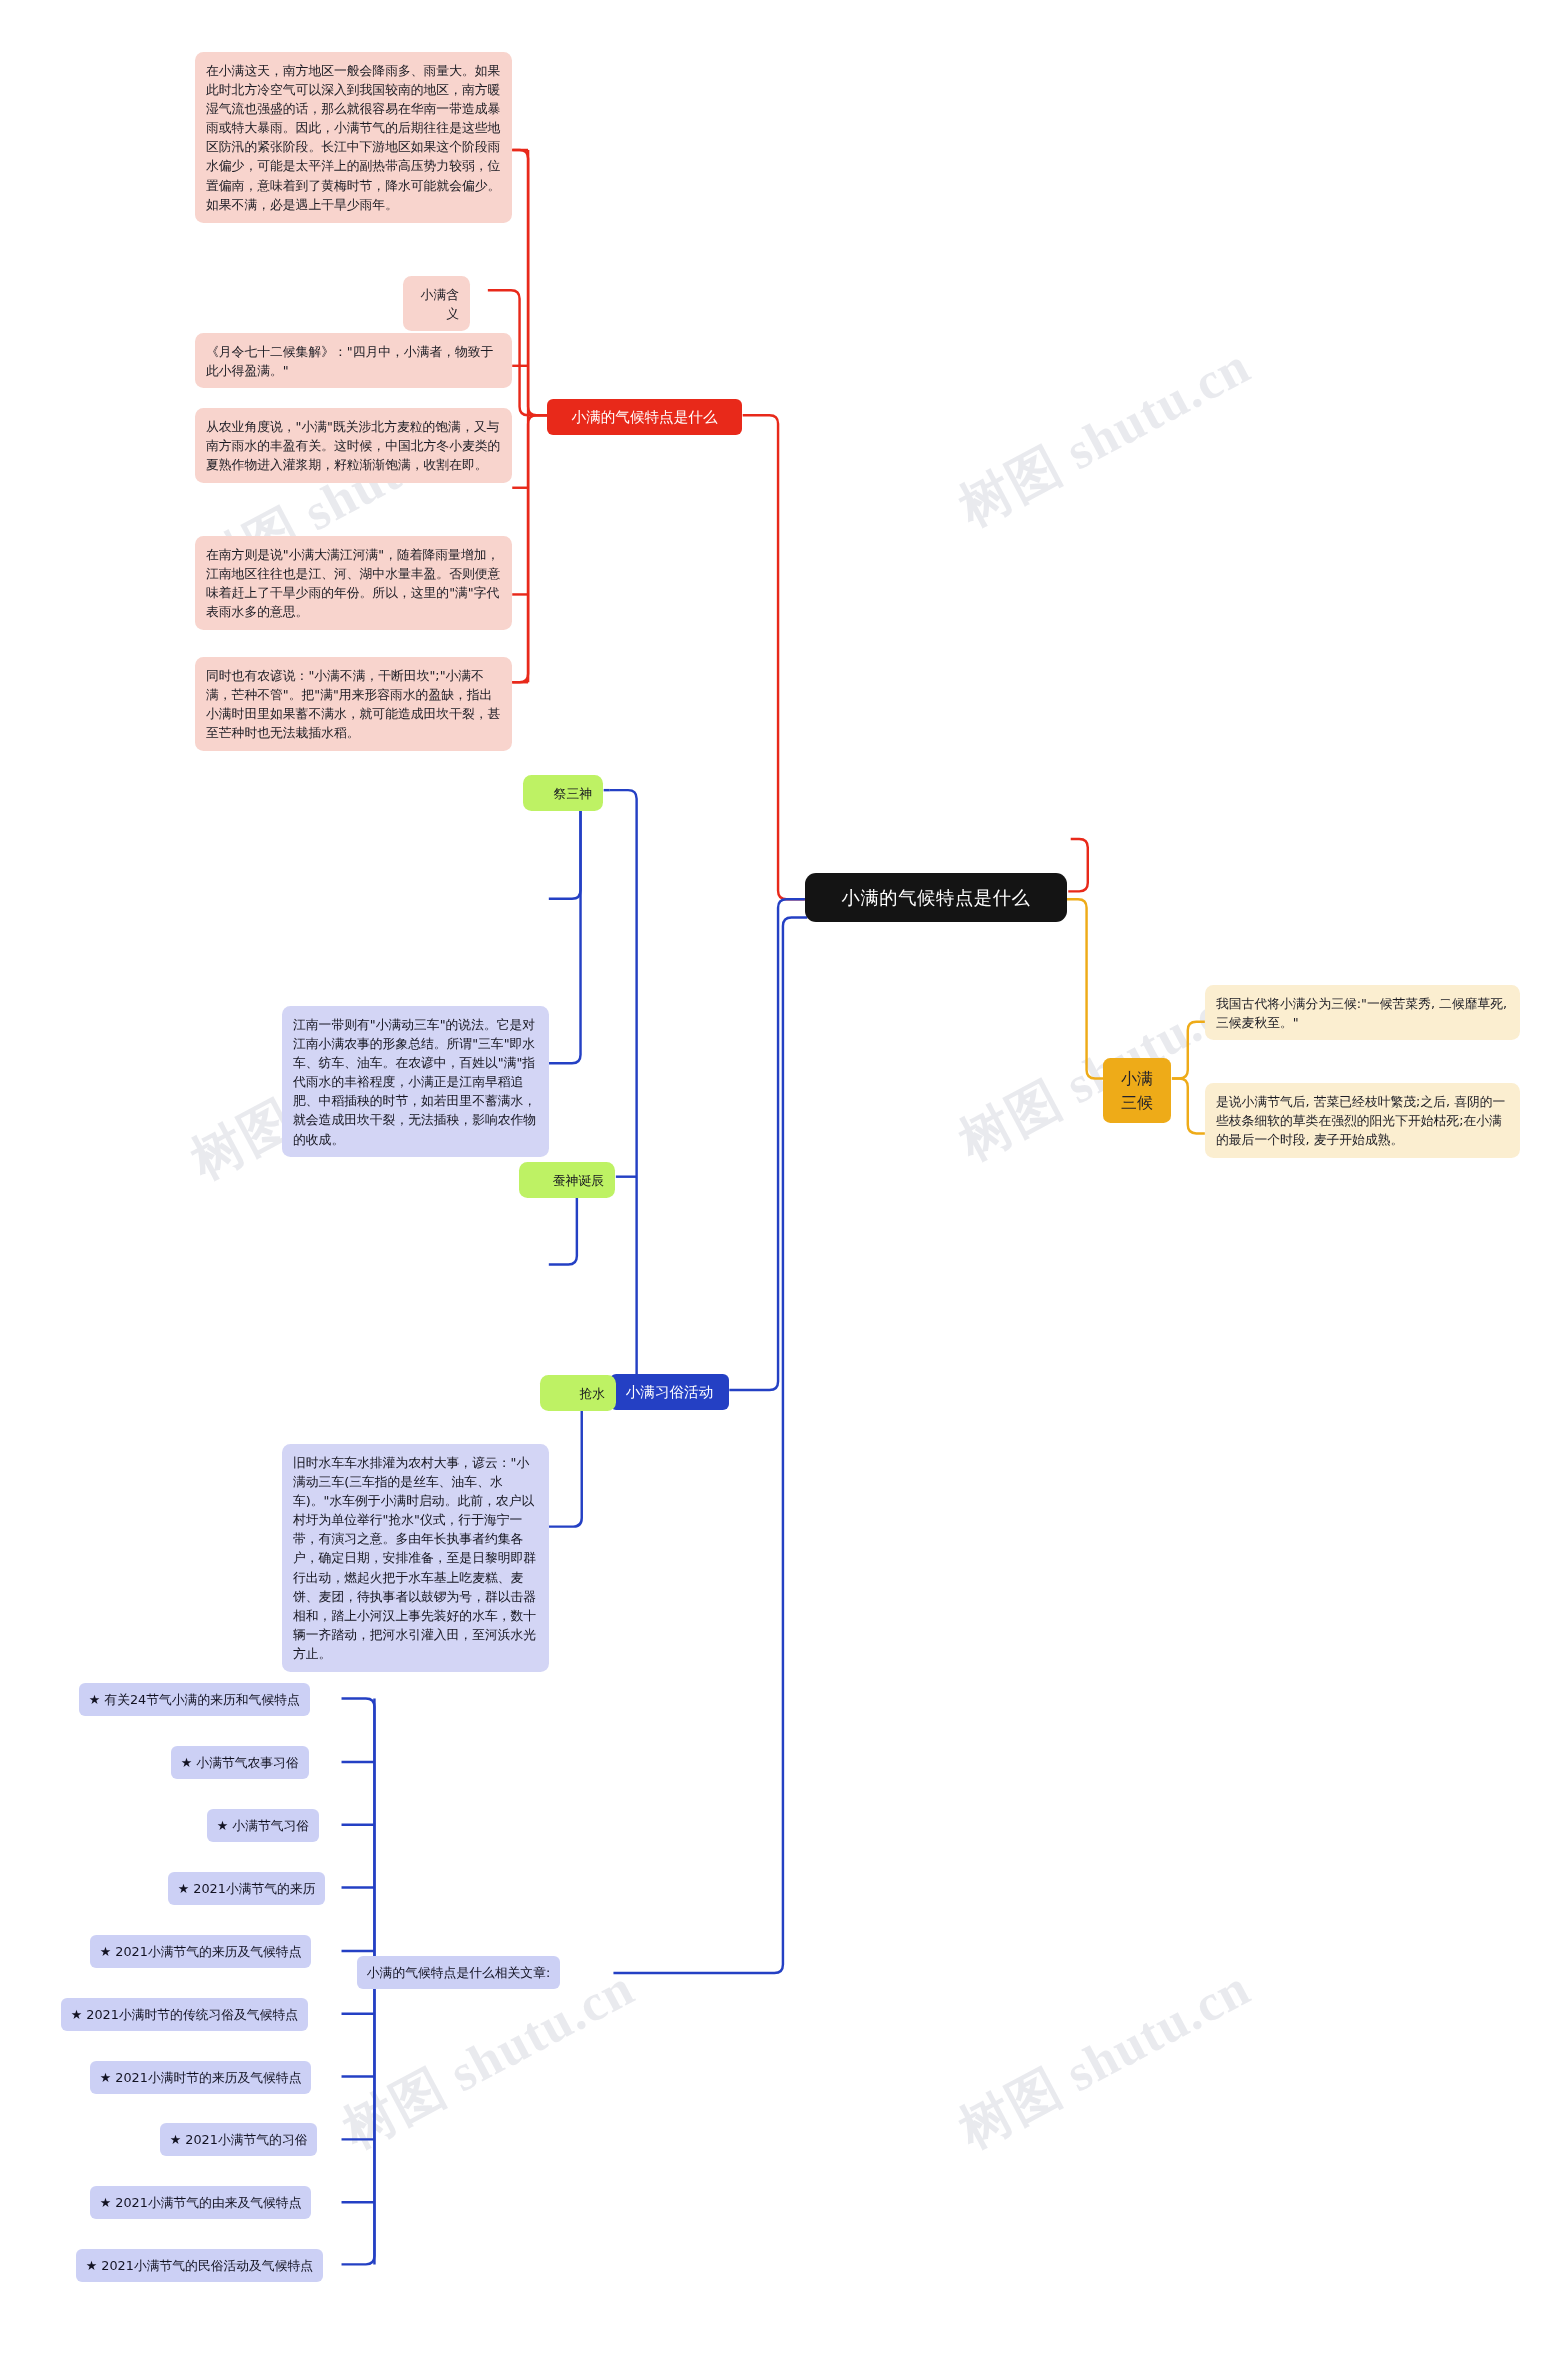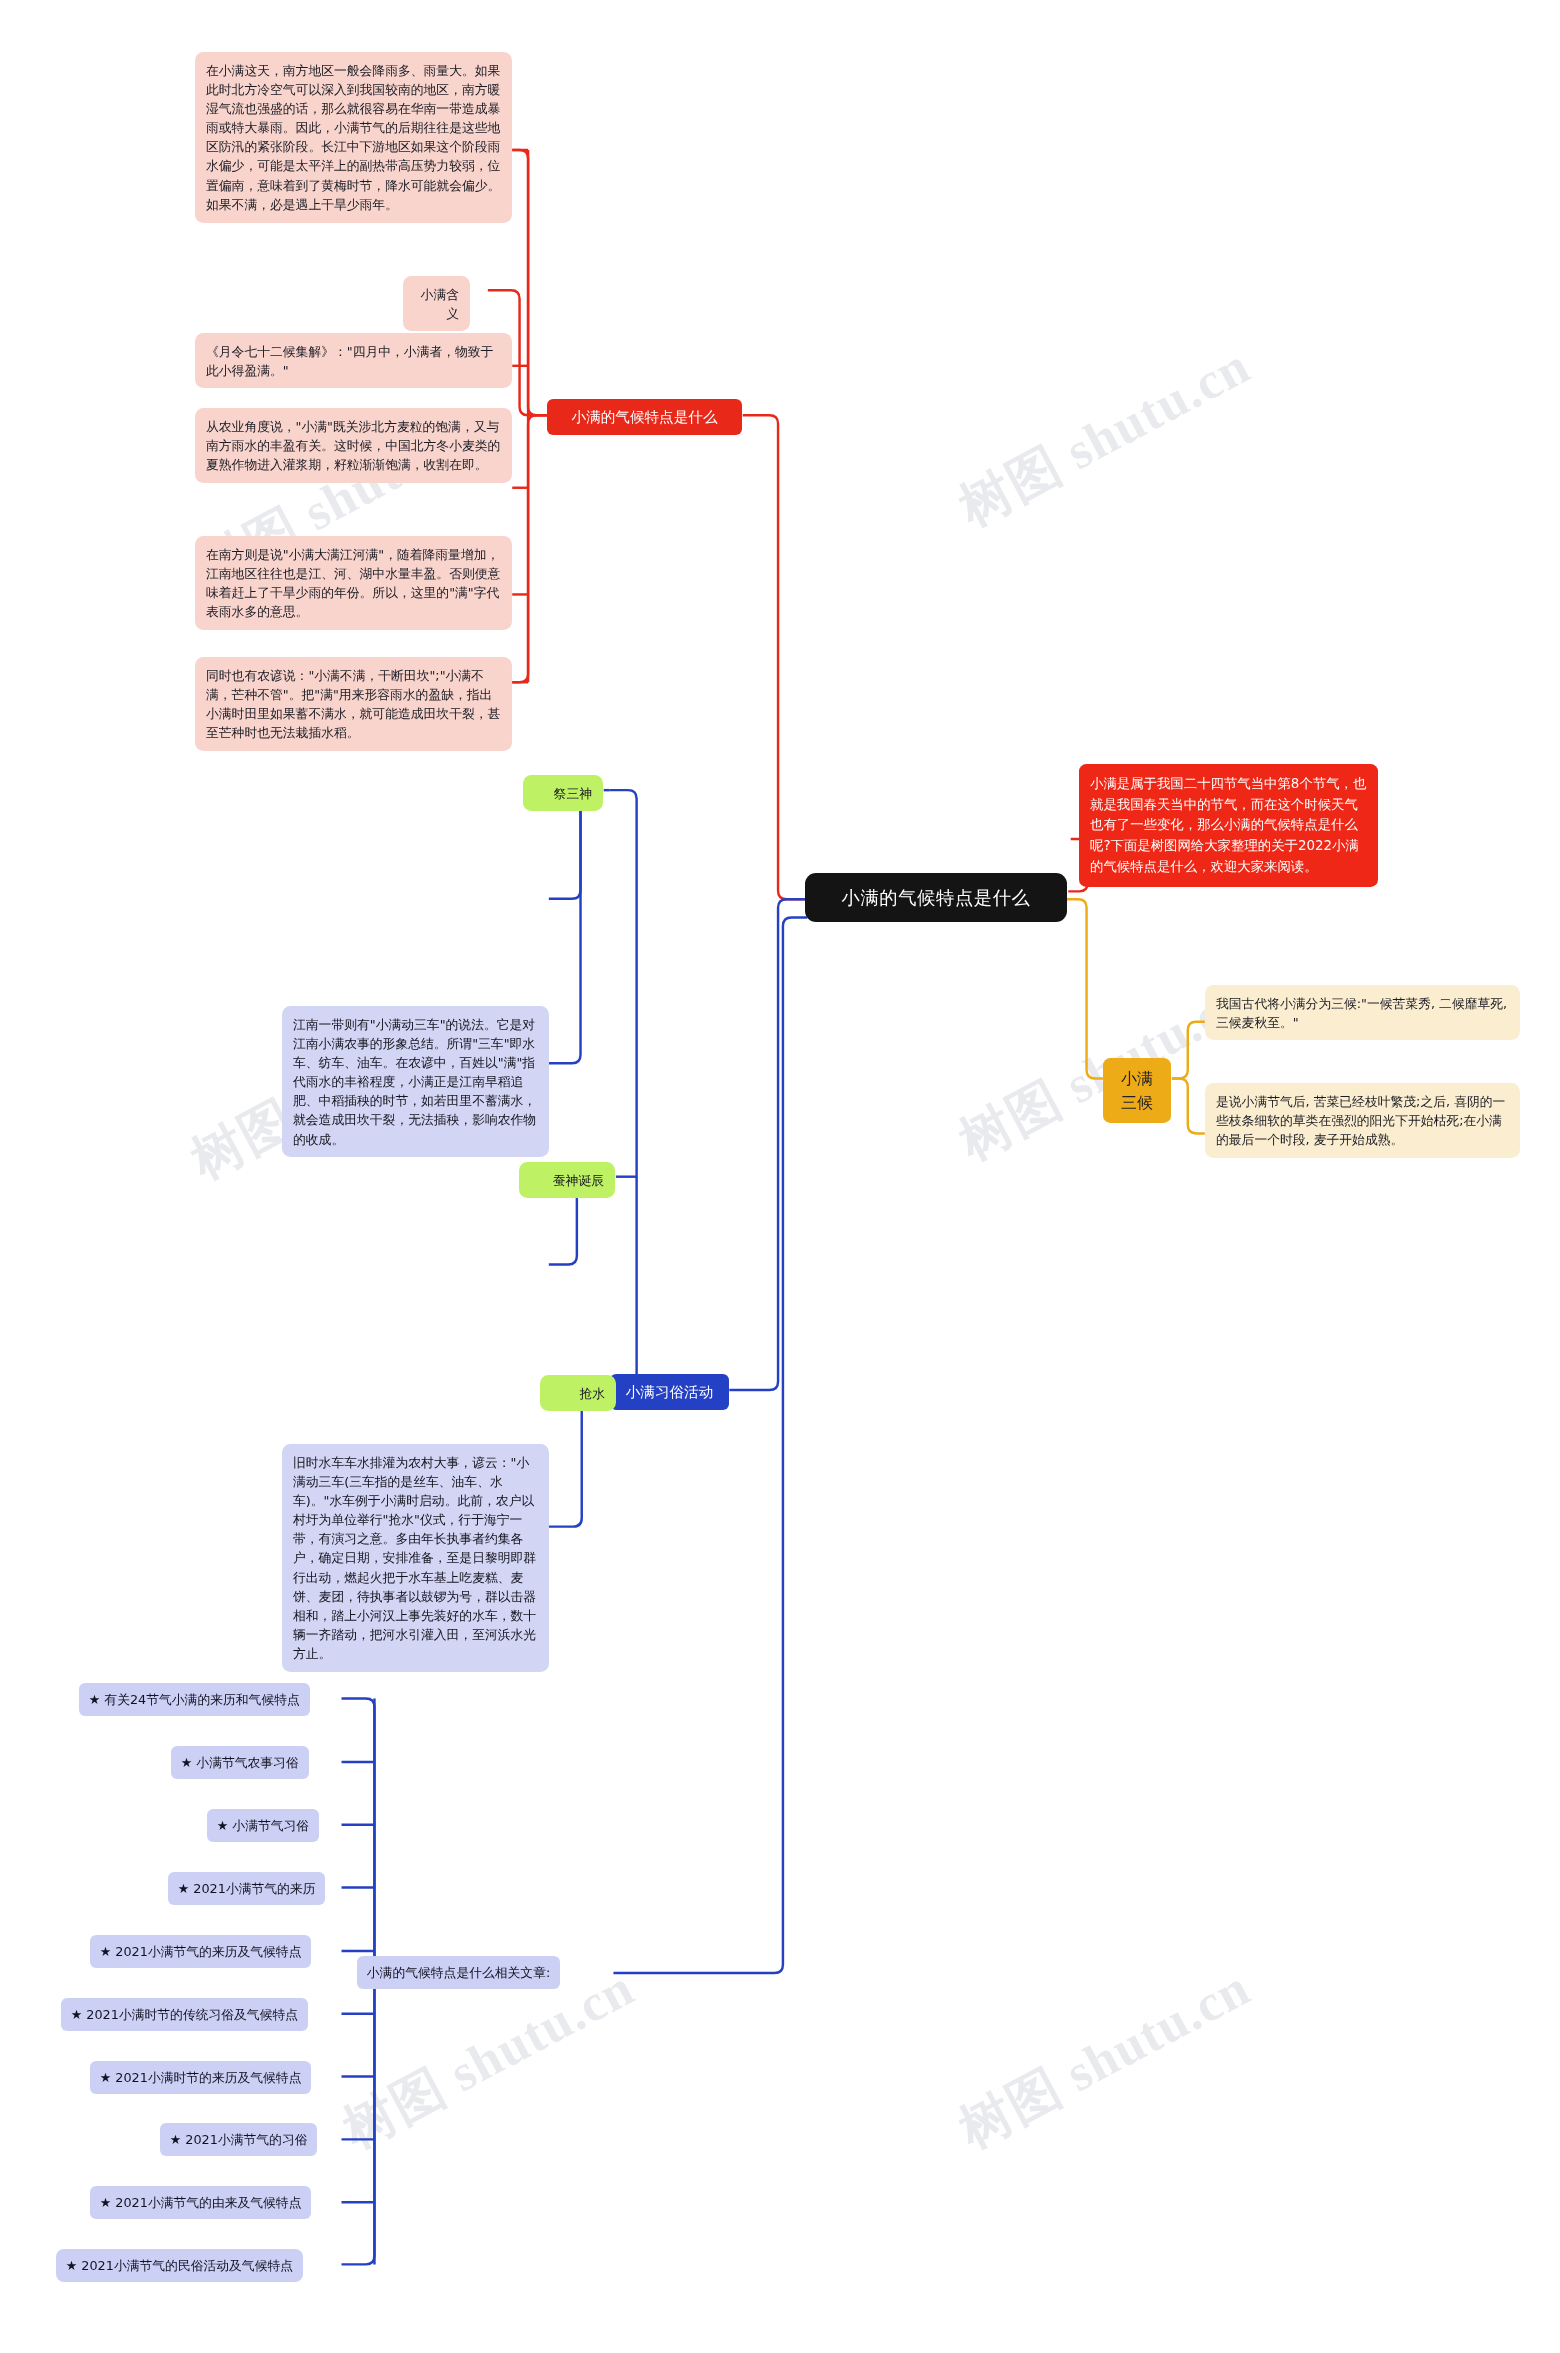--- a/index.html
+++ b/index.html
@@ -159,21 +159,20 @@
       <path d="M560 3200 L614 3200" stroke="#2440c4"></path>
       <path d="M560 3303 L614 3303" stroke="#2440c4"></path>
       <path d="M560 3406 L614 3406" stroke="#2440c4"></path>
       <path d="M560 3509 L614 3509" stroke="#2440c4"></path>
       <path d="M560 3612 L614 3612" stroke="#2440c4"></path>
     </g>
   </svg>
 
   <div class="node center" style="left:805px;top:873px;width:262px;text-align:center;">小满的气候特点是什么</div>
 
-  <div class="node red-body" style="left:1079px;top:764px;width:299px;">小满是属于我国二十四节气当中第8个节气，也就是我国春天当中的节气，而在这个时候天气也有了一些变化，那么小满的气候特点是什么呢?下面是树图网给大家整理的关于2022小满的气候特点是什么，欢迎大家来阅读。</div>
 
   <div class="node red-branch" style="left:547px;top:399px;width:195px;text-align:center;">小满的气候特点是什么</div>
 
   <div class="node pink-label" style="left:403px;top:276px;width:67px;font-size:12.8px;">小满含义</div>
 
   <div class="node pink" style="left:195px;top:52px;width:317px;">在小满这天，南方地区一般会降雨多、雨量大。如果此时北方冷空气可以深入到我国较南的地区，南方暖湿气流也强盛的话，那么就很容易在华南一带造成暴雨或特大暴雨。因此，小满节气的后期往往是这些地区防汛的紧张阶段。长江中下游地区如果这个阶段雨水偏少，可能是太平洋上的副热带高压势力较弱，位置偏南，意味着到了黄梅时节，降水可能就会偏少。如果不满，必是遇上干旱少雨年。</div>
 
   <div class="node pink" style="left:195px;top:333px;width:317px;">《月令七十二候集解》："四月中，小满者，物致于此小得盈满。"</div>
 
   <div class="node pink" style="left:195px;top:408px;width:317px;">从农业角度说，"小满"既关涉北方麦粒的饱满，又与南方雨水的丰盈有关。这时候，中国北方冬小麦类的夏熟作物进入灌浆期，籽粒渐渐饱满，收割在即。</div>
@@ -206,16 +205,16 @@
 
   <div class="node listitem" style="left:79px;top:1683px;">★ 有关24节气小满的来历和气候特点</div>
   <div class="node listitem" style="left:171px;top:1746px;">★ 小满节气农事习俗</div>
   <div class="node listitem" style="left:207px;top:1809px;">★ 小满节气习俗</div>
   <div class="node listitem" style="left:160px;top:1872px;margin-left:8px;">★ 2021小满节气的来历</div>
   <div class="node listitem" style="left:90px;top:1935px;">★ 2021小满节气的来历及气候特点</div>
   <div class="node listitem" style="left:61px;top:1998px;">★ 2021小满时节的传统习俗及气候特点</div>
   <div class="node listitem" style="left:90px;top:2061px;">★ 2021小满时节的来历及气候特点</div>
   <div class="node listitem" style="left:160px;top:2123px;">★ 2021小满节气的习俗</div>
   <div class="node listitem" style="left:90px;top:2186px;">★ 2021小满节气的由来及气候特点</div>
-  <div class="node listitem" style="left:56px;top:2249px;border-radius:8px;">★ 2021小满节气的民俗活动及气候特点</div>
+  <div class="node listitem" style="left:76px;top:2249px;">★ 2021小满节气的民俗活动及气候特点</div>
 
 </div>
 
 
 </body></html>

